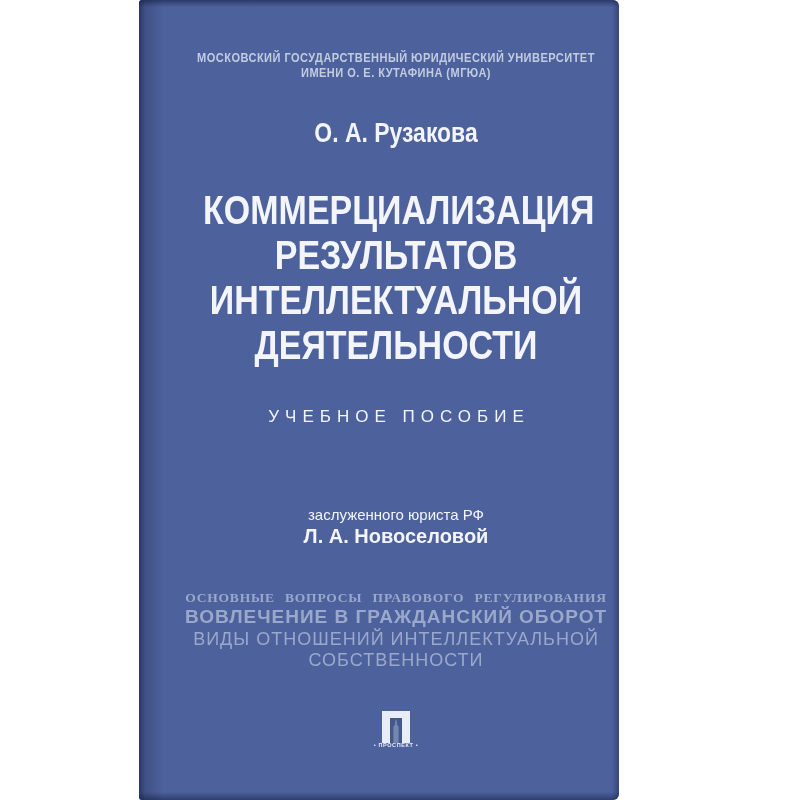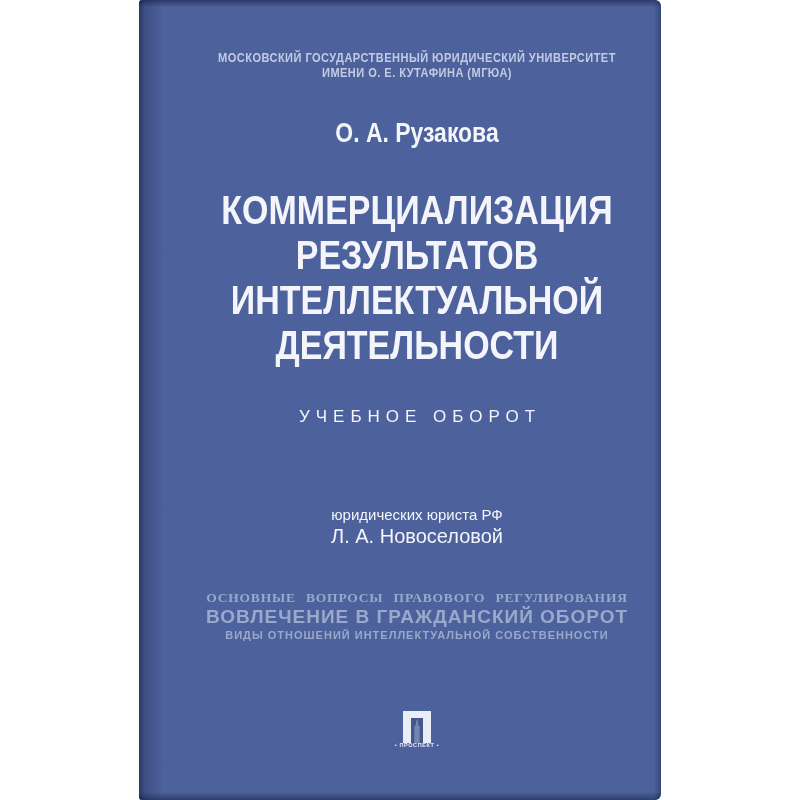--- a/index.html
+++ b/index.html
@@ -10,21 +10,21 @@
     overflow: hidden;
   }
   .photo {
     position: relative;
     width: 800px; height: 800px;
     background: #ffffff;
   }
   .book {
     position: absolute;
     left: 139px; top: 0;
-    width: 522px; height: 800px;
+    width: 480px; height: 800px;
     background: var(--cover-blue, #4d619c);
     border-radius: 3px 6px 6px 3px;
   }
   
   .book::before {
     content: "";
     position: absolute; inset: 0;
     pointer-events: none;
     border-radius: inherit;
     background:
@@ -70,39 +70,39 @@
   .editor-intro {
     top: 471px;
     font-size: 15px; font-weight: bold; font-style: italic;
     word-spacing: 3px;
     color: var(--title-text, #f3f5fa);
   }
   .editor-cred1 { top: 490px; font-size: 15px; color: var(--title-text, #f3f5fa); }
   .editor-cred2 { top: 506px; font-size: 15px; color: var(--title-text, #f3f5fa); }
   .editor-name {
     top: 525px;
-    font-size: 20px; font-weight: normal;
+    font-size: 20px; font-weight: bold;
     color: var(--title-text, #f3f5fa);
   }
   .topic1 {
     top: 590px;
     font-size: 13.5px; font-weight: bold;
     letter-spacing: .8px; word-spacing: 6px;
     color: var(--muted-text, #9aa9cb);
     font-family: Liberation Serif, serif;
   }
   .topic2 {
     top: 606px;
     font-size: 19px; font-weight: bold;
     letter-spacing: 1px;
     color: var(--muted-text, #9aa9cb);
   }
   .topic3 {
     top: 629px;
-    font-size: 11px; font-weight: bold;
+    font-size: 18px; font-weight: normal;
     letter-spacing: 1px;
     color: var(--muted-text, #9aa9cb);
   }
   .logo {
     position: absolute;
     top: 711px; left: 50%;
     width: 28px; height: 32px;
     margin-left: -14px;
     line-height: 0;
   }
@@ -127,23 +127,23 @@
 
       <div class="block author">О. А. Рузакова</div>
 
       <div class="block title">
         <div>КОММЕРЦИАЛИЗАЦИЯ</div>
         <div>РЕЗУЛЬТАТОВ</div>
         <div>ИНТЕЛЛЕКТУАЛЬНОЙ</div>
         <div>ДЕЯТЕЛЬНОСТИ</div>
       </div>
 
-      <div class="block subtitle">УЧЕБНОЕ ОБОРОТ</div>
+      <div class="block subtitle">УЧЕБНОЕ ПОСОБИЕ</div>
 
-      <div class="block editor-cred2">юридических юриста РФ</div>
+      <div class="block editor-cred2">заслуженного юриста РФ</div>
       <div class="block editor-name">Л. А. Новоселовой</div>
 
       <div class="block topic1">ОСНОВНЫЕ ВОПРОСЫ ПРАВОВОГО РЕГУЛИРОВАНИЯ</div>
       <div class="block topic2">ВОВЛЕЧЕНИЕ В ГРАЖДАНСКИЙ ОБОРОТ</div>
       <div class="block topic3">ВИДЫ ОТНОШЕНИЙ ИНТЕЛЛЕКТУАЛЬНОЙ СОБСТВЕННОСТИ</div>
 
       <div class="logo">
         <svg width="28" height="32" viewBox="0 0 28 32" xmlns="http://www.w3.org/2000/svg">
           <rect x="0" y="0" width="28" height="32" fill="#e9edf6"></rect>
           <rect x="8" y="7" width="12" height="25" fill="#44588c"></rect>

